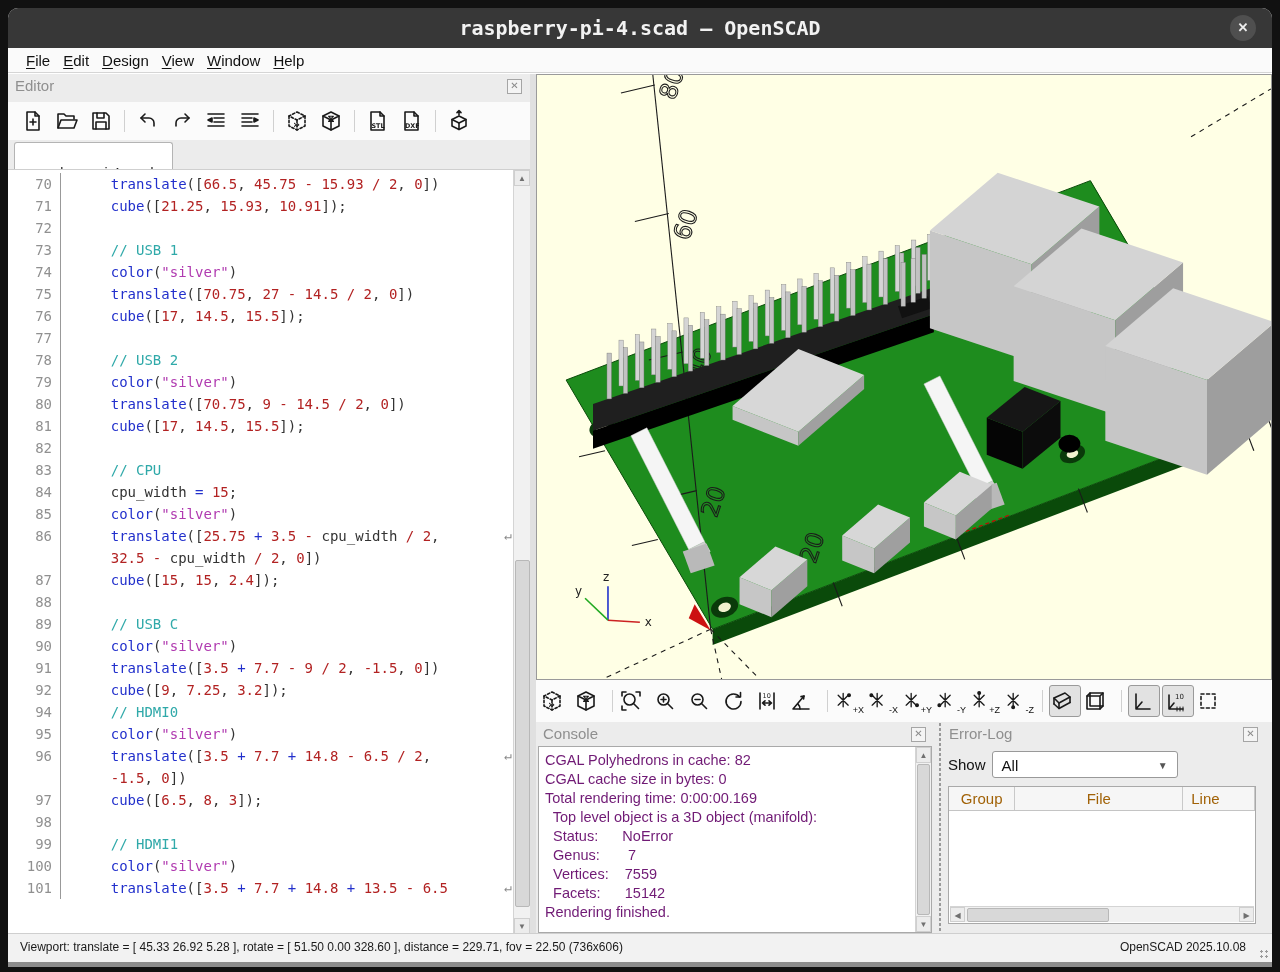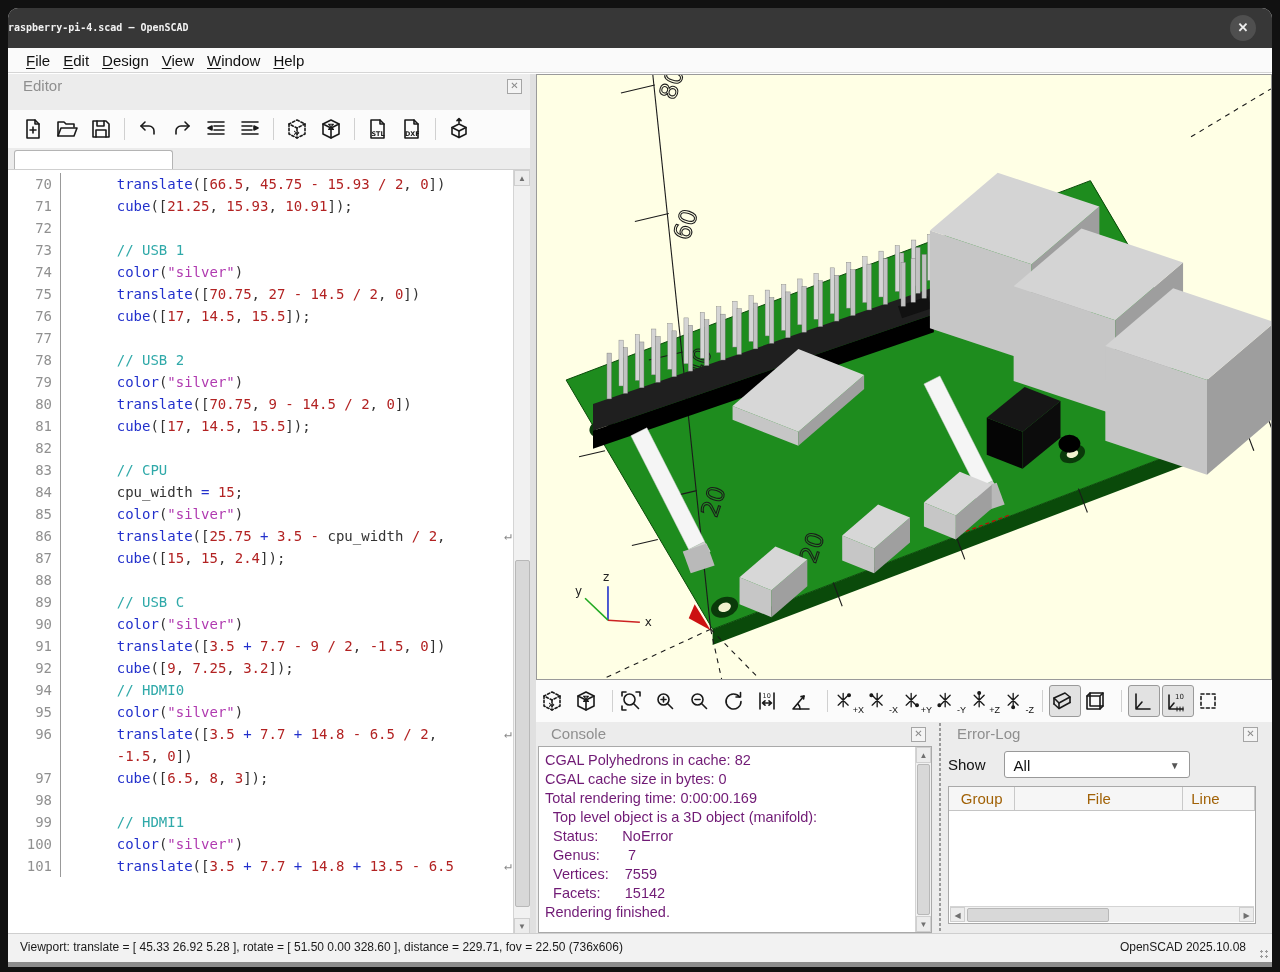--- a/index.html
+++ b/index.html
@@ -2,45 +2,45 @@
 <html><head>
 <meta charset="utf-8">
 <style>
   html,body{margin:0;padding:0;background:#111;}
   .page{position:relative;width:1280px;height:972px;background:#111;overflow:hidden;
         font-family:"Liberation Sans",sans-serif;}
   .window{position:absolute;left:8px;top:8px;width:1264px;height:954px;background:#fff;
           border-radius:10px 10px 0 0;border-bottom:5px solid #8c8c8c;overflow:hidden;}
   
   .titlebar{position:absolute;left:0;top:0;width:100%;height:40px;background:#373737;}
-  .titlebar .title{position:absolute;left:0;right:0;top:0;height:50px;line-height:40px;text-align:left;
-     color:#f2f2f2;font-family:"DejaVu Sans Mono",monospace;font-weight:bold;font-size:10px;}
+  .titlebar .title{position:absolute;left:0;right:0;top:0;height:50px;line-height:40px;text-align:center;
+     color:#f2f2f2;font-family:"DejaVu Sans Mono",monospace;font-weight:bold;font-size:20px;}
   .close-btn{position:absolute;right:16px;top:7px;width:26px;height:26px;border-radius:50%;
      background:#4f4f4f;color:#eee;text-align:center;line-height:26px;font-size:13px;font-weight:bold;}
   
   .menubar{position:absolute;left:0;top:40px;width:100%;height:25px;background:#fafafa;
      border-bottom:1px solid #d5d5d5;display:flex;align-items:center;gap:13px;padding-left:18px;box-sizing:border-box;
      font-size:15px;color:#111;}
   .menu-item .mn{text-decoration:underline;text-underline-offset:2px;}
   
   .content{position:absolute;left:0;top:66px;width:100%;bottom:28px;background:#e6e6e6;}
   .editor-panel{position:absolute;left:0;top:0;width:522px;height:100%;background:#ececec;}
-  .panel-head{height:36px;line-height:24px;color:#8f8f8f;font-size:15px;padding-left:15px;position:relative;}
+  .panel-head{height:28px;line-height:24px;color:#8f8f8f;font-size:15px;padding-left:7px;position:relative;}
   .close-box{position:absolute;right:8px;top:5px;width:13px;height:13px;border:1px solid #a5a5a5;color:#8a8a8a;
      font-size:10px;line-height:12px;text-align:center;background:#f4f4f4;}
   .ed-toolbar{height:38px;background:#fbfbfb;display:flex;align-items:center;gap:4px;padding-left:10px;}
   .tbtn{width:30px;height:30px;display:flex;align-items:center;justify-content:center;}
   .tsep{width:1px;height:22px;background:#d0d0d0;margin:0 4px;}
   .tabbar{height:32px;background:#ececec;border-bottom:1px solid #b4b4b4;position:relative;}
   .tab{position:absolute;left:6px;top:2px;height:29px;line-height:29px;background:#fff;border:1px solid #b4b4b4;
      border-bottom:none;border-radius:3px 3px 0 0;padding:16px 18px;font-size:14px;color:#222;}
   .code-area{position:absolute;left:0;top:95px;right:0;bottom:0;background:#fff;border-top:1px solid #cfcfcf;overflow:hidden;}
   .code-lines{position:absolute;left:0;top:3px;right:16px;font-family:"DejaVu Sans Mono",monospace;font-size:14px;line-height:22px;}
   .cl{position:relative;height:22px;white-space:pre;display:flex;}
-  .gut{width:44px;flex:0 0 44px;text-align:right;padding-right:8px;color:#909090;border-right:1px solid #999;margin-right:22px;}
+  .gut{width:44px;flex:0 0 44px;text-align:right;padding-right:8px;color:#909090;border-right:1px solid #999;margin-right:16px;}
   .c-pl{color:#333}.c-kw{color:#2230cc}.c-nu{color:#b22222}.c-op{color:#2230cc}
   .c-cm{color:#2fa9a9}.c-st{color:#b03ab0}.c-id{color:#333}
   .wrapmark{position:absolute;right:2px;top:0;color:#8a8a8a;font-size:13px;}
   .vscroll{position:absolute;right:0;top:0;width:16px;bottom:0;background:#f1f1f1;border-left:1px solid #d4d4d4;}
   .sb-arrow{position:absolute;left:0;width:16px;height:16px;background:#ececec;color:#707070;font-size:8px;
      text-align:center;line-height:16px;border:1px solid #cfcfcf;box-sizing:border-box;}
   .sb-thumb{position:absolute;left:1px;width:13px;background:#d8d8d8;border:1px solid #b8b8b8;border-radius:2px;}
   
   .vsplit{position:absolute;left:522px;top:0;width:6px;height:100%;background:#e0e0e0;}
   .right-col{position:absolute;left:528px;top:0;right:0;height:100%;background:#ececec;}
@@ -52,21 +52,21 @@
   .axsub{position:absolute;right:2px;bottom:2px;font-size:9px;color:#111;}
   
   .bottom-row{position:absolute;left:0;top:648px;right:0;bottom:0;background:#ececec;}
   .console-panel{position:absolute;left:0;top:0;width:398px;height:100%;}
   .console-box{position:absolute;left:2px;right:2px;top:24px;bottom:1px;background:#fff;border:1px solid #a9a9a9;}
   .console-text{position:absolute;left:6px;top:4px;right:18px;bottom:2px;font-size:14.5px;color:#701a75;
      line-height:19px;white-space:pre;overflow:hidden;}
   .hsplit{position:absolute;left:400px;top:0;width:6px;height:100%;
      background-image:radial-gradient(#9a9a9a 1px,transparent 1px);background-size:4px 5px;background-position:2px 90px;background-repeat:repeat-y;}
   .errlog-panel{position:absolute;left:406px;top:0;right:6px;height:100%;}
-  .show-row{position:absolute;left:6px;top:28px;height:28px;display:flex;align-items:center;gap:18px;font-size:15px;color:#111;}
+  .show-row{position:absolute;left:6px;top:28px;height:28px;display:flex;align-items:center;gap:6px;font-size:15px;color:#111;}
   .combo{width:186px;height:27px;border:1px solid #999;border-radius:3px;background:#fff;position:relative;
      line-height:27px;padding-left:9px;box-sizing:border-box;font-size:15px;}
   .combo .arr{position:absolute;right:9px;top:0;color:#555;font-size:10px;line-height:27px;}
   .elog-table{position:absolute;left:6px;right:10px;top:64px;bottom:10px;background:#fff;border:1px solid #a9a9a9;overflow:hidden;}
   .elog-head{display:flex;height:23px;border-bottom:1px solid #c4c4c4;background:#f6f6f6;font-size:15px;color:#a16207;}
   .elog-head>div{border-right:1px solid #c9c9c9;line-height:23px;overflow:hidden;box-sizing:border-box;}
   .hscroll{position:absolute;left:1px;right:1px;bottom:1px;height:15px;background:#f1f1f1;border-top:1px solid #d4d4d4;}
   .hsb-arrow{position:absolute;top:0;width:15px;height:15px;background:#ececec;color:#707070;font-size:8px;
      text-align:center;line-height:15px;border:1px solid #cfcfcf;box-sizing:border-box;}
   .hsb-thumb{position:absolute;top:1px;height:12px;background:#d8d8d8;border:1px solid #b8b8b8;border-radius:2px;}
@@ -213,20 +213,21 @@
               <div class="cl"><span class="gut">77</span><span></span></div>
               <div class="cl"><span class="gut">78</span><span><span class="c-pl">    </span><span class="c-cm">// USB 2</span></span></div>
               <div class="cl"><span class="gut">79</span><span><span class="c-pl">    </span><span class="c-kw">color</span><span class="c-pl">(</span><span class="c-st">"silver"</span><span class="c-pl">)</span></span></div>
               <div class="cl"><span class="gut">80</span><span><span class="c-pl">    </span><span class="c-kw">translate</span><span class="c-pl">([</span><span class="c-nu">70.75</span><span class="c-pl">, </span><span class="c-nu">9 - 14.5 / 2</span><span class="c-pl">, </span><span class="c-nu">0</span><span class="c-pl">])</span></span></div>
               <div class="cl"><span class="gut">81</span><span><span class="c-pl">    </span><span class="c-kw">cube</span><span class="c-pl">([</span><span class="c-nu">17</span><span class="c-pl">, </span><span class="c-nu">14.5</span><span class="c-pl">, </span><span class="c-nu">15.5</span><span class="c-pl">]);</span></span></div>
               <div class="cl"><span class="gut">82</span><span></span></div>
               <div class="cl"><span class="gut">83</span><span><span class="c-pl">    </span><span class="c-cm">// CPU</span></span></div>
               <div class="cl"><span class="gut">84</span><span><span class="c-pl">    </span><span class="c-id">cpu_width </span><span class="c-op">=</span><span class="c-pl"> </span><span class="c-nu">15</span><span class="c-pl">;</span></span></div>
               <div class="cl"><span class="gut">85</span><span><span class="c-pl">    </span><span class="c-kw">color</span><span class="c-pl">(</span><span class="c-st">"silver"</span><span class="c-pl">)</span></span></div>
               <div class="cl"><span class="gut">86</span><span><span class="c-pl">    </span><span class="c-kw">translate</span><span class="c-pl">([</span><span class="c-nu">25.75</span><span class="c-pl"> </span><span class="c-op">+</span><span class="c-pl"> </span><span class="c-nu">3.5 - </span><span class="c-id">cpu_width</span><span class="c-pl"> </span><span class="c-nu">/ 2</span><span class="c-pl">,</span></span><span class="wrapmark">↵</span></div>
+              <div class="cl"><span class="gut"></span><span><span class="c-pl">    </span><span class="c-nu">32.5 - </span><span class="c-id">cpu_width</span><span class="c-pl"> </span><span class="c-nu">/ 2</span><span class="c-pl">, </span><span class="c-nu">0</span><span class="c-pl">])</span></span></div>
               <div class="cl"><span class="gut">87</span><span><span class="c-pl">    </span><span class="c-kw">cube</span><span class="c-pl">([</span><span class="c-nu">15</span><span class="c-pl">, </span><span class="c-nu">15</span><span class="c-pl">, </span><span class="c-nu">2.4</span><span class="c-pl">]);</span></span></div>
               <div class="cl"><span class="gut">88</span><span></span></div>
               <div class="cl"><span class="gut">89</span><span><span class="c-pl">    </span><span class="c-cm">// USB C</span></span></div>
               <div class="cl"><span class="gut">90</span><span><span class="c-pl">    </span><span class="c-kw">color</span><span class="c-pl">(</span><span class="c-st">"silver"</span><span class="c-pl">)</span></span></div>
               <div class="cl"><span class="gut">91</span><span><span class="c-pl">    </span><span class="c-kw">translate</span><span class="c-pl">([</span><span class="c-nu">3.5</span><span class="c-pl"> </span><span class="c-op">+</span><span class="c-pl"> </span><span class="c-nu">7.7 - 9 / 2</span><span class="c-pl">, </span><span class="c-nu">-1.5</span><span class="c-pl">, </span><span class="c-nu">0</span><span class="c-pl">])</span></span></div>
               <div class="cl"><span class="gut">92</span><span><span class="c-pl">    </span><span class="c-kw">cube</span><span class="c-pl">([</span><span class="c-nu">9</span><span class="c-pl">, </span><span class="c-nu">7.25</span><span class="c-pl">, </span><span class="c-nu">3.2</span><span class="c-pl">]);</span></span></div>
               <div class="cl"><span class="gut">94</span><span><span class="c-pl">    </span><span class="c-cm">// HDMI0</span></span></div>
               <div class="cl"><span class="gut">95</span><span><span class="c-pl">    </span><span class="c-kw">color</span><span class="c-pl">(</span><span class="c-st">"silver"</span><span class="c-pl">)</span></span></div>
               <div class="cl"><span class="gut">96</span><span><span class="c-pl">    </span><span class="c-kw">translate</span><span class="c-pl">([</span><span class="c-nu">3.5</span><span class="c-pl"> </span><span class="c-op">+</span><span class="c-pl"> </span><span class="c-nu">7.7</span><span class="c-pl"> </span><span class="c-op">+</span><span class="c-pl"> </span><span class="c-nu">14.8 - 6.5 / 2</span><span class="c-pl">,</span></span><span class="wrapmark">↵</span></div>
               <div class="cl"><span class="gut"></span><span><span class="c-pl">    </span><span class="c-nu">-1.5</span><span class="c-pl">, </span><span class="c-nu">0</span><span class="c-pl">])</span></span></div>

